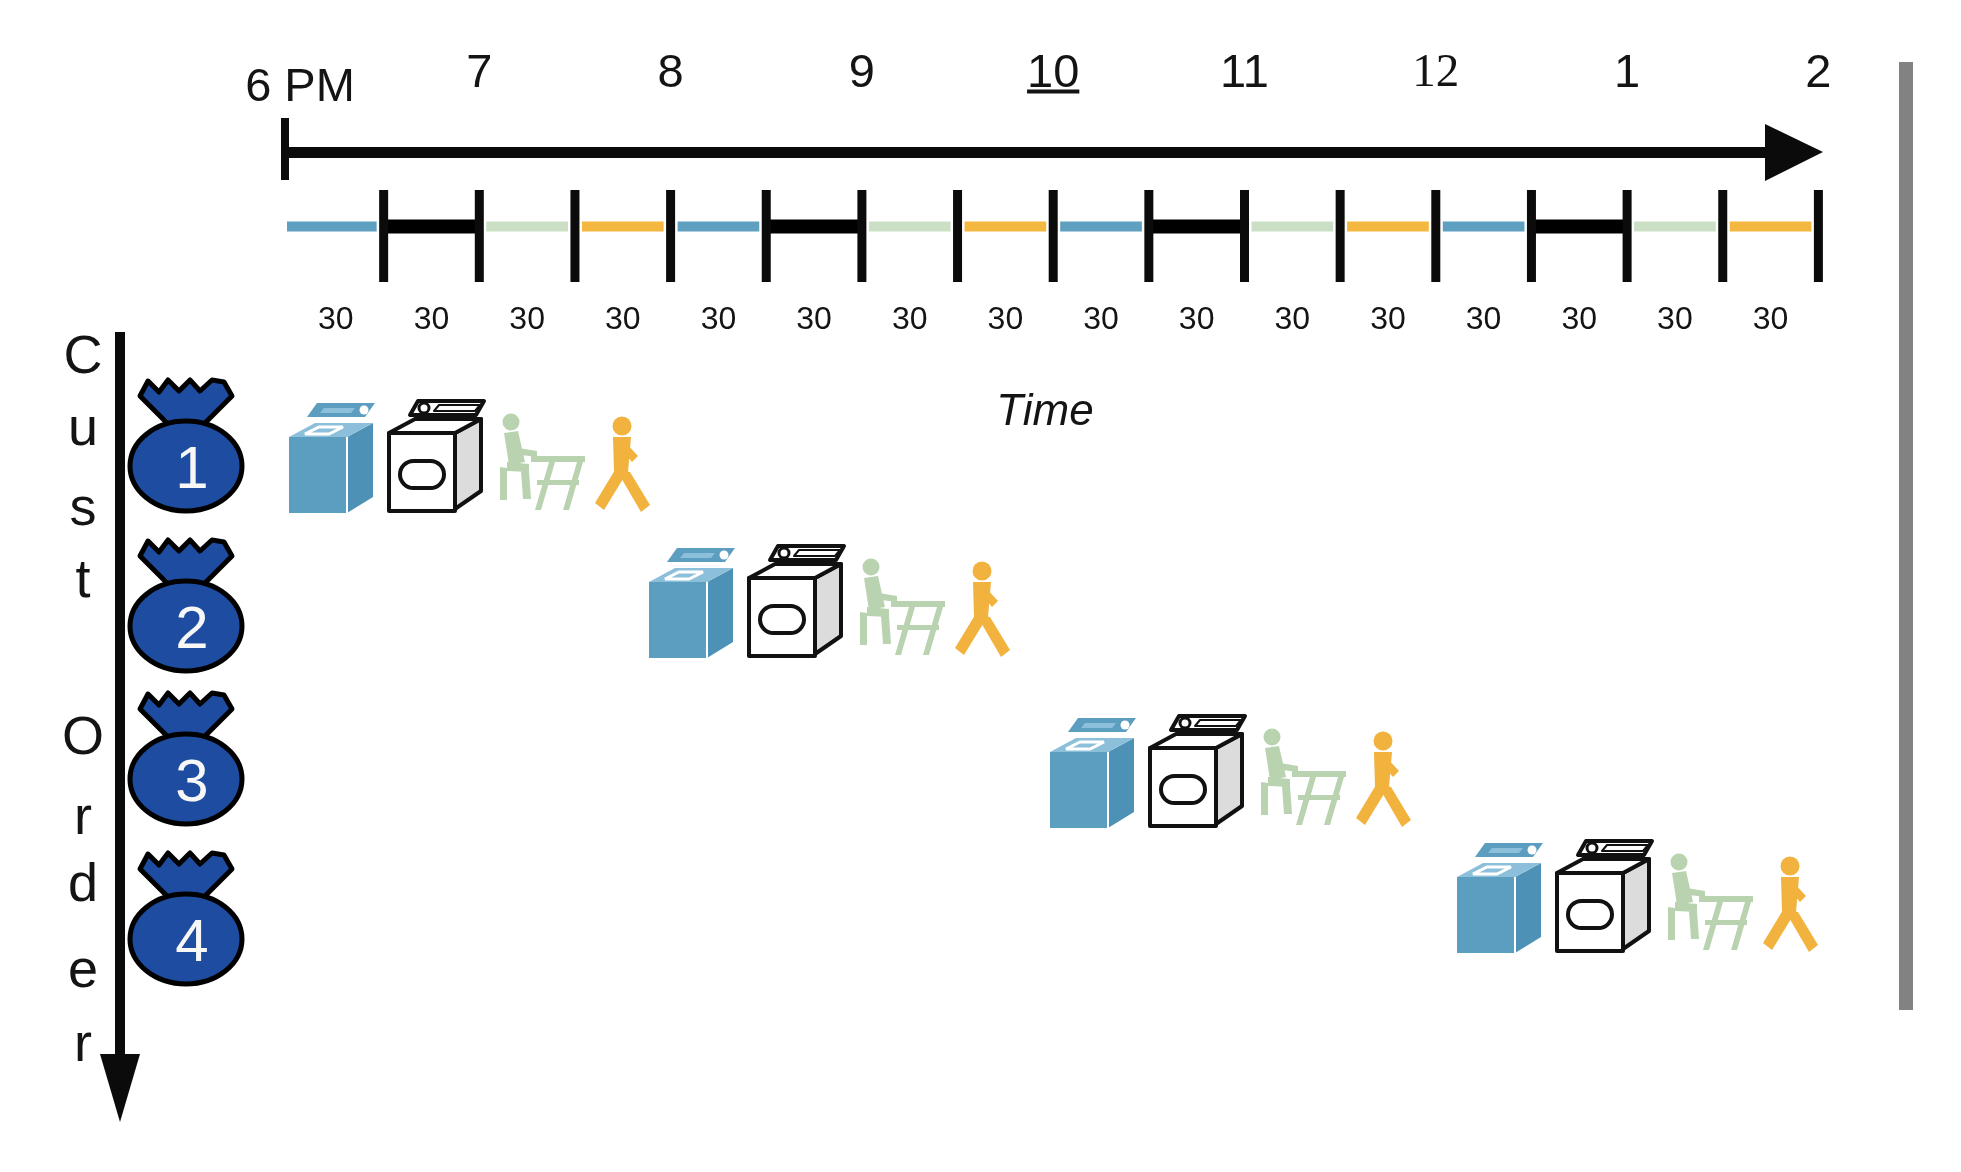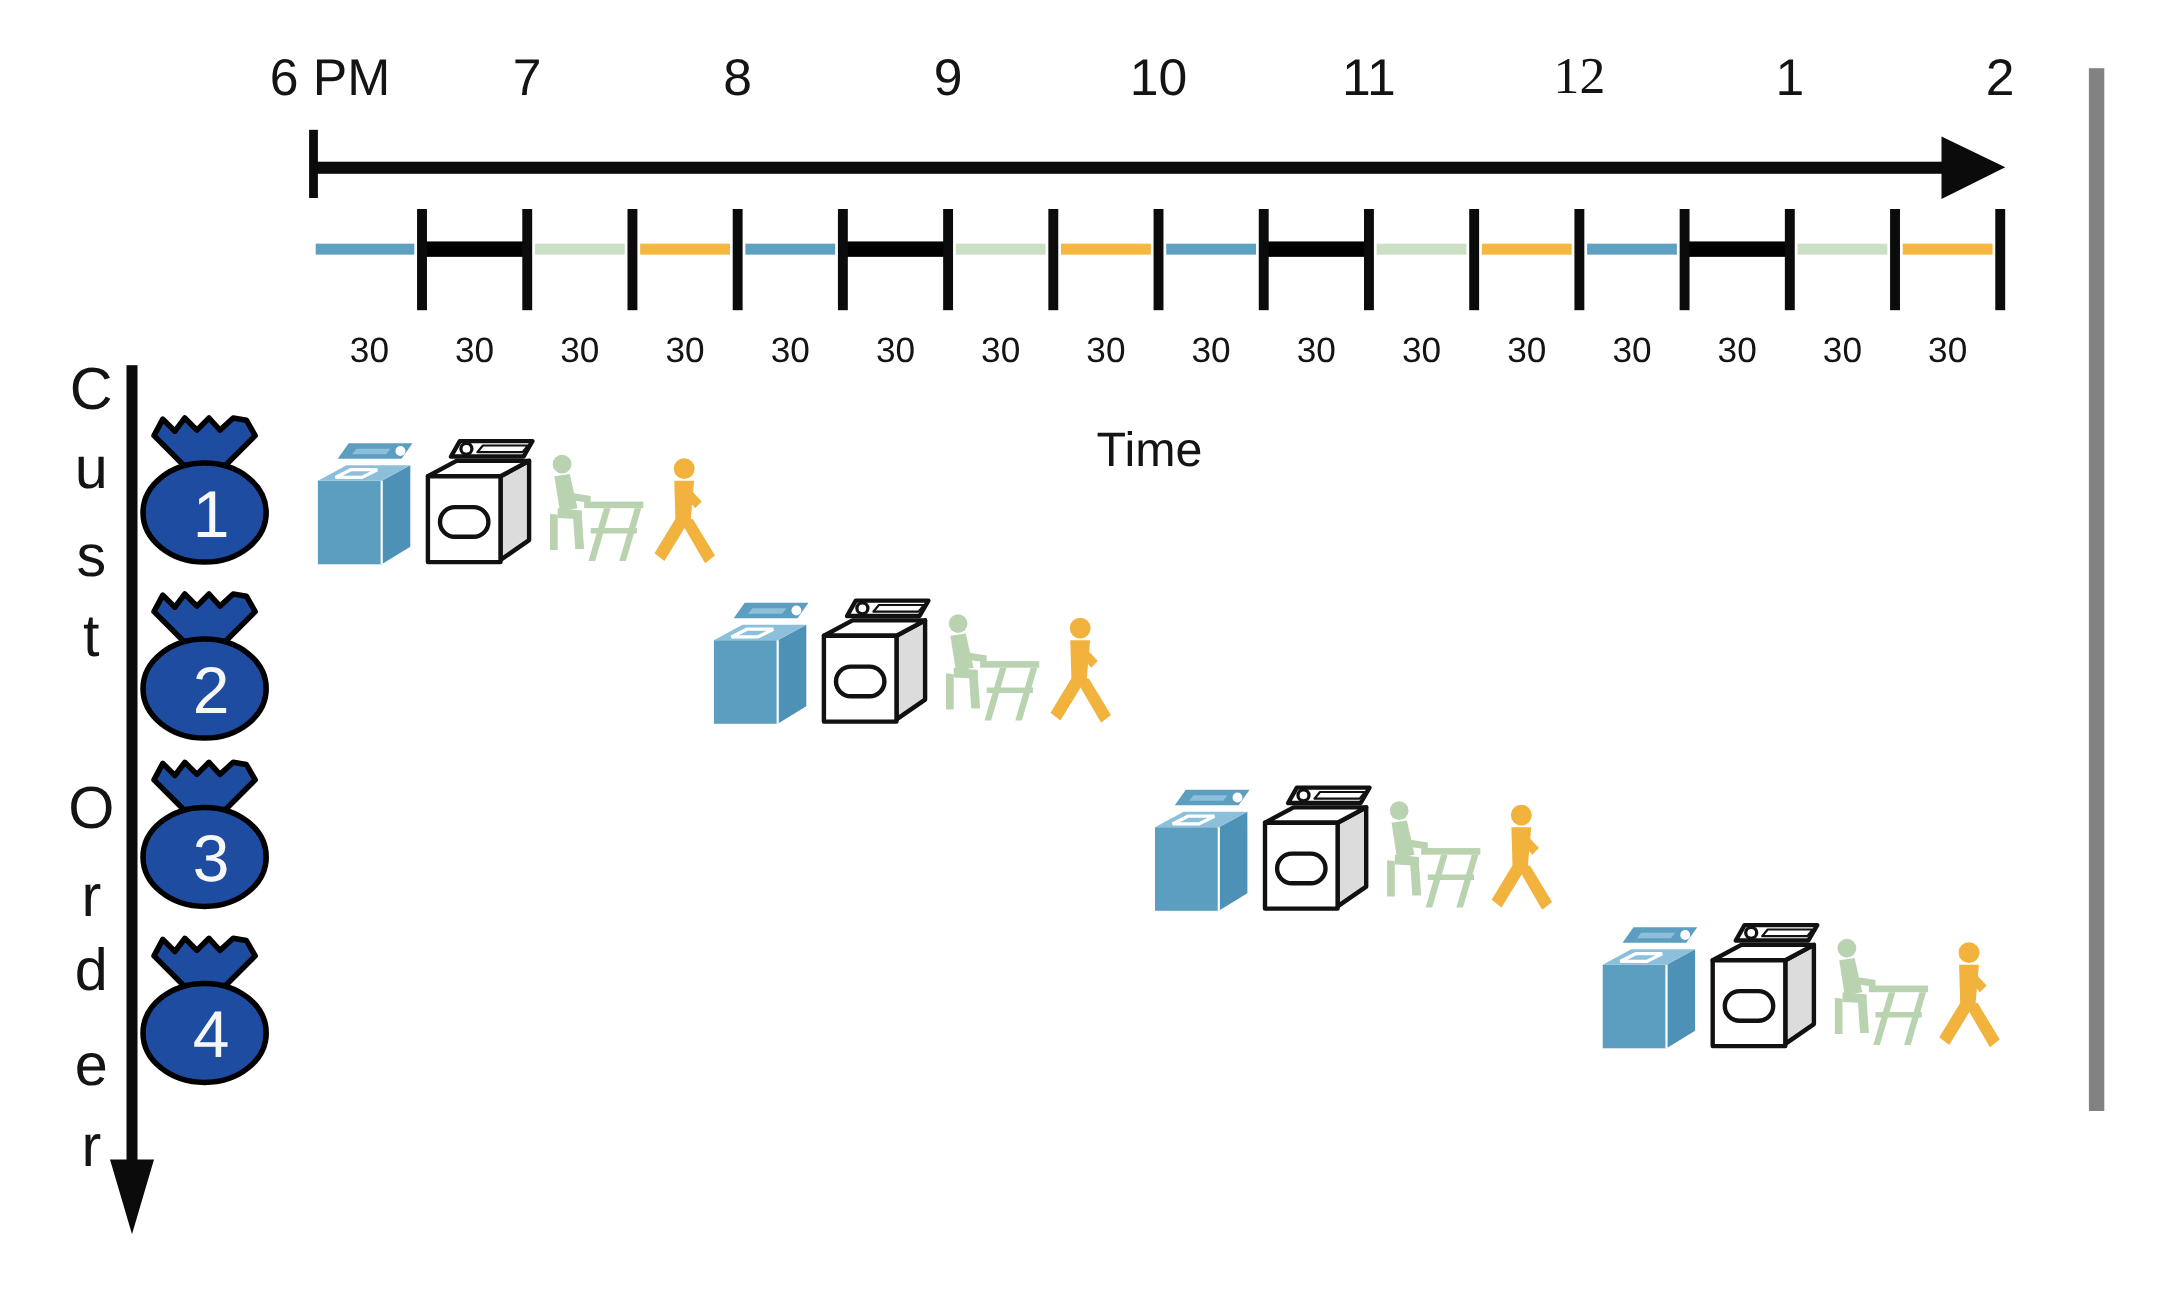--- a/index.html
+++ b/index.html
@@ -5,21 +5,21 @@
   html,body{margin:0;padding:0;background:#ffffff;}
   .canvas{
     position:relative;width:1961px;height:1172px;background:#fff;overflow:hidden;
     font-family:"Liberation Sans",sans-serif;color:#141414;
   }
   #gfx{position:absolute;left:0;top:0;}
   .t{position:absolute;transform:translate(-50%,-50%);white-space:nowrap;
      color:#141414;line-height:1;user-select:none;}
   .hour{font-size:47px;}
   .thirty{font-size:32px;}
-  .time-label{font-size:44px;}
+  .time-label{font-size:44px;font-style:italic;}
   .cletter{font-size:54px;}
   .bag-num{font-size:60px;fill:#f7f7f7;font-family:"Liberation Sans",sans-serif;}
 </style>
 </head>
 <body>
 
 <div class="canvas">
 
   <svg id="gfx" width="1961" height="1172" viewBox="0 0 1961 1172">
     <defs>
@@ -160,25 +160,25 @@
           <use href="#icon-washer" x="1455" y="831" width="90" height="124"></use>
           <use href="#icon-dryer" x="1551" y="823" width="104" height="142"></use>
           <use href="#icon-fold" x="1655" y="850" width="98" height="108"></use>
           <use href="#icon-walk" x="1751" y="855" width="78" height="108"></use>
         </g>
       </g>
     <rect id="divider" x="1899" y="62" width="14" height="948" fill="var(--c-divider)"></rect>
   </svg>
 
   <div id="hour-labels">
-      <span class="t hour" style="left: 300px; top: 70px;">6 PM</span>
+      <span class="t hour" style="left: 300px; top: 84px;">6 PM</span>
       <span class="t hour" style="left: 479.3px; top: 70px;">7</span>
       <span class="t hour" style="left: 670.6px; top: 70px;">8</span>
       <span class="t hour" style="left: 861.9px; top: 70px;">9</span>
-      <span class="t hour" style="left: 1053.2px; top: 70px;">10</span>
+      <span class="t hour" style="left: 1053.2px; top: 70px; text-decoration: underline;">10</span>
       <span class="t hour" style="left: 1244.5px; top: 70px;">11</span>
       <span class="t hour" style="left: 1435.8px; top: 70px; font-family: Liberation Serif, serif;">12</span>
       <span class="t hour" style="left: 1627.1px; top: 70px;">1</span>
       <span class="t hour" style="left: 1818.4px; top: 70px;">2</span>
     </div>
   <div id="seg-labels">
       <span class="t thirty" style="left: 335.825px; top: 318px;">30</span>
       <span class="t thirty" style="left: 431.475px; top: 318px;">30</span>
       <span class="t thirty" style="left: 527.125px; top: 318px;">30</span>
       <span class="t thirty" style="left: 622.775px; top: 318px;">30</span>

